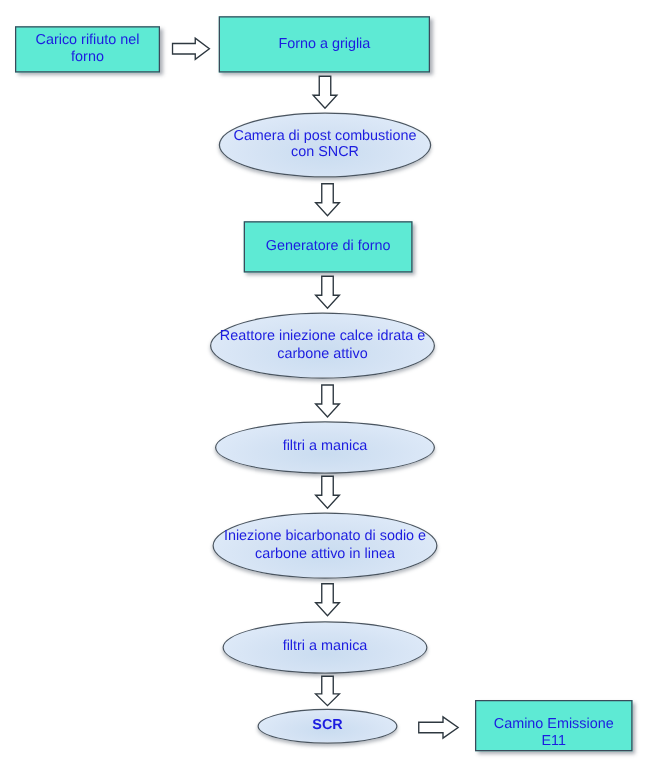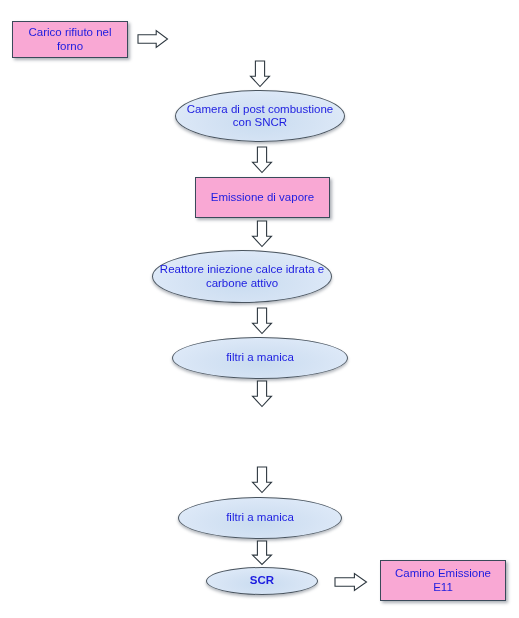--- a/index.html
+++ b/index.html
@@ -28,21 +28,21 @@
     line-height: 13.5px;
     box-sizing: border-box;
   }
   .node .label {
     display: block;
     width: 100%;
     padding: 0 6px;
     box-sizing: border-box;
   }
   .rect {
-    background: #f9a8d4;
+    background: #5eead4;
     border: 1px solid #3a4a5a;
   }
   .rect.shadowed {
     box-shadow: 2px 2px 3px rgba(70,80,95,0.45);
   }
   .ellipse {
     border-radius: 50%;
     border: 1px solid #4a5560;
     background: radial-gradient(ellipse at 50% 62%, #c9dcf0 0%, #d5e3f4 45%, #e4eefb 100%);
     box-shadow: 0 2px 3px rgba(70,80,95,0.40);
@@ -53,39 +53,45 @@
   .arrow svg { display: block; }
   .arrow-body { fill: #ffffff; stroke: #2e3840; stroke-width: 1.1; }
 </style>
 </head>
 <body>
 
 <div id="canvas">
     <div class="node rect shadowed" style="left: 12px; top: 21px; width: 116px; height: 37px;">
       <span class="label">Carico rifiuto nel forno</span>
     </div>
+    <div class="node rect shadowed" style="left: 175px; top: 13px; width: 169px; height: 45px;">
+      <span class="label">Forno a griglia</span>
+    </div>
     <div class="node ellipse" style="left: 175px; top: 90px; width: 170px; height: 52px; text-align: center;">
       <span class="label">Camera di post combustione con SNCR</span>
     </div>
     <div class="node rect shadowed" style="left: 195px; top: 177px; width: 135px; height: 41px;">
-      <span class="label">Emissione di vapore</span>
+      <span class="label">Generatore di forno</span>
     </div>
-    <div class="node ellipse" style="left: 152px; top: 250px; width: 180px; height: 53px;">
+    <div class="node ellipse" style="left: 168px; top: 250px; width: 180px; height: 53px;">
       <span class="label">Reattore iniezione calce idrata e carbone attivo</span>
     </div>
     <div class="node ellipse" style="left: 172px; top: 337px; width: 176px; height: 42px;">
       <span class="label">filtri a manica</span>
+    </div>
+    <div class="node ellipse" style="left: 170px; top: 410px; width: 180px; height: 53px;">
+      <span class="label">Iniezione bicarbonato di sodio e carbone attivo in linea</span>
     </div>
     <div class="node ellipse" style="left: 178px; top: 497px; width: 164px; height: 42px;">
       <span class="label">filtri a manica</span>
     </div>
     <div class="node ellipse" style="left: 206px; top: 567px; width: 112px; height: 28px; font-weight: bold;">
       <span class="label">SCR</span>
     </div>
-    <div class="node rect shadowed" style="left: 380px; top: 560px; width: 126px; height: 41px;">
+    <div class="node rect shadowed" style="left: 380px; top: 560px; width: 126px; height: 41px; align-items: flex-end;">
       <span class="label">Camino Emissione E11</span>
     </div>
     <div class="arrow" style="left: 137px; top: 29px; width: 32px; height: 20px;">
       <svg width="32" height="20" viewBox="0 0 32 20">
         <polygon points="1.0,5.8 19.2,5.8 19.2,1.5 30.5,10.0 19.2,18.5 19.2,14.2 1.0,14.2" class="arrow-body"></polygon>
       </svg>
     </div>
     <div class="arrow" style="left: 249px; top: 60px; width: 22px; height: 28px;">
       <svg width="22" height="28" viewBox="0 0 22 28">
         <polygon points="6.4,1.0 15.6,1.0 15.6,16.2 20.5,16.2 11.0,26.5 1.5,16.2 6.4,16.2" class="arrow-body"></polygon>

